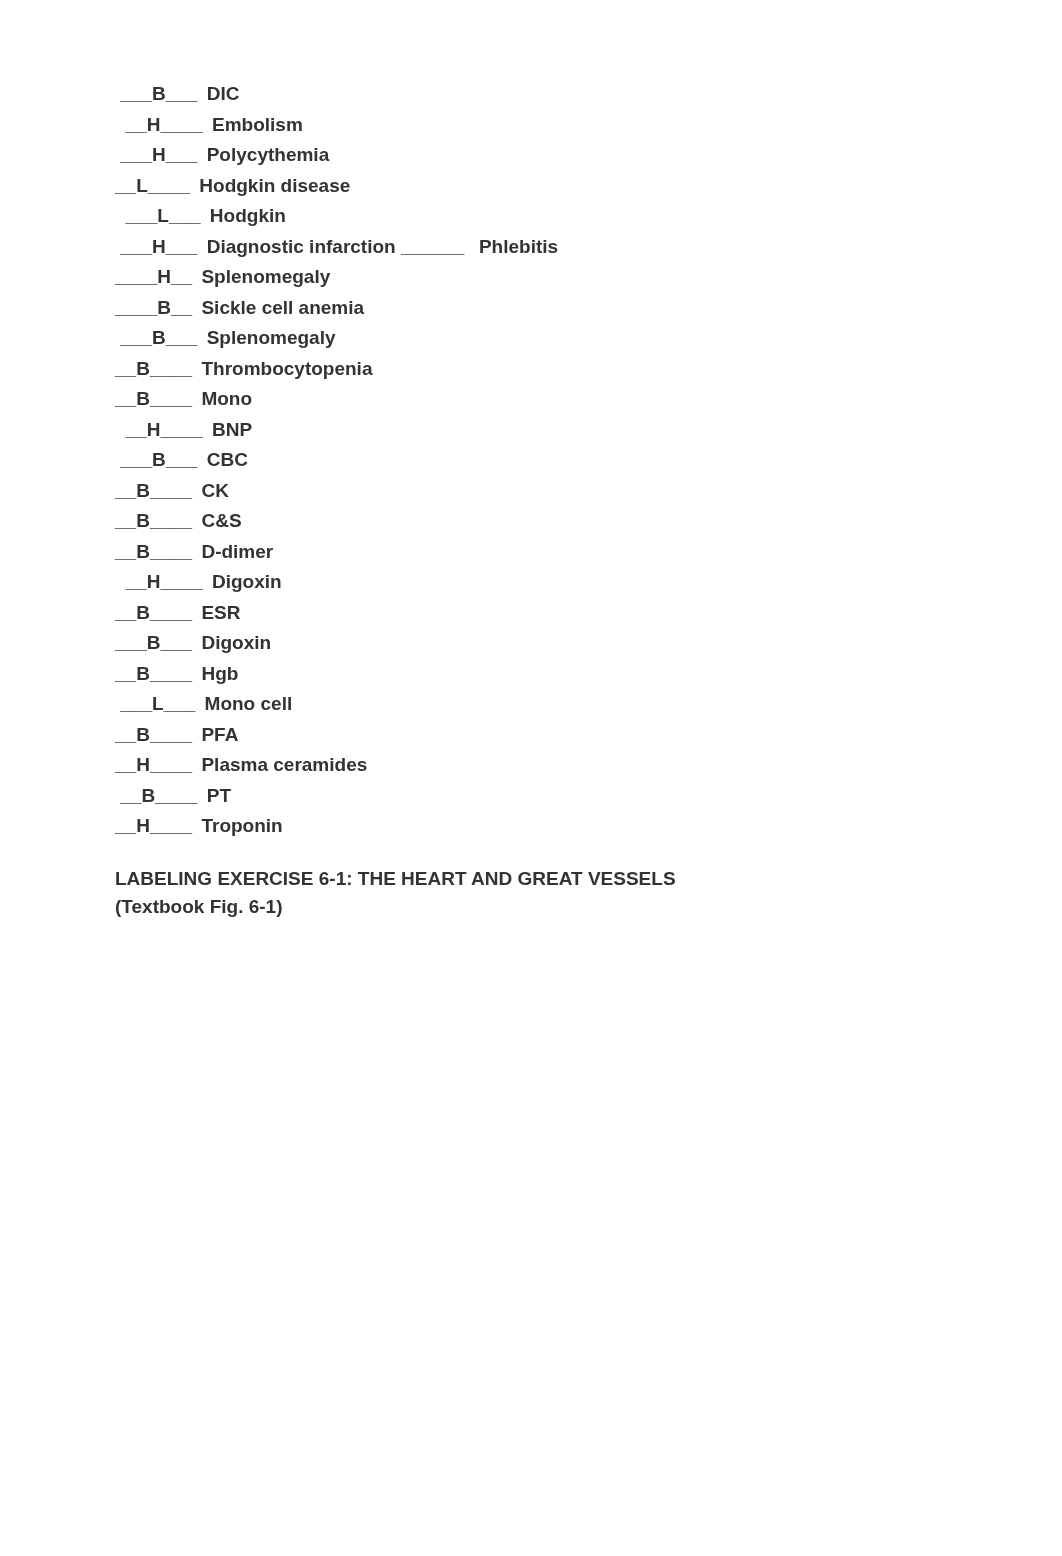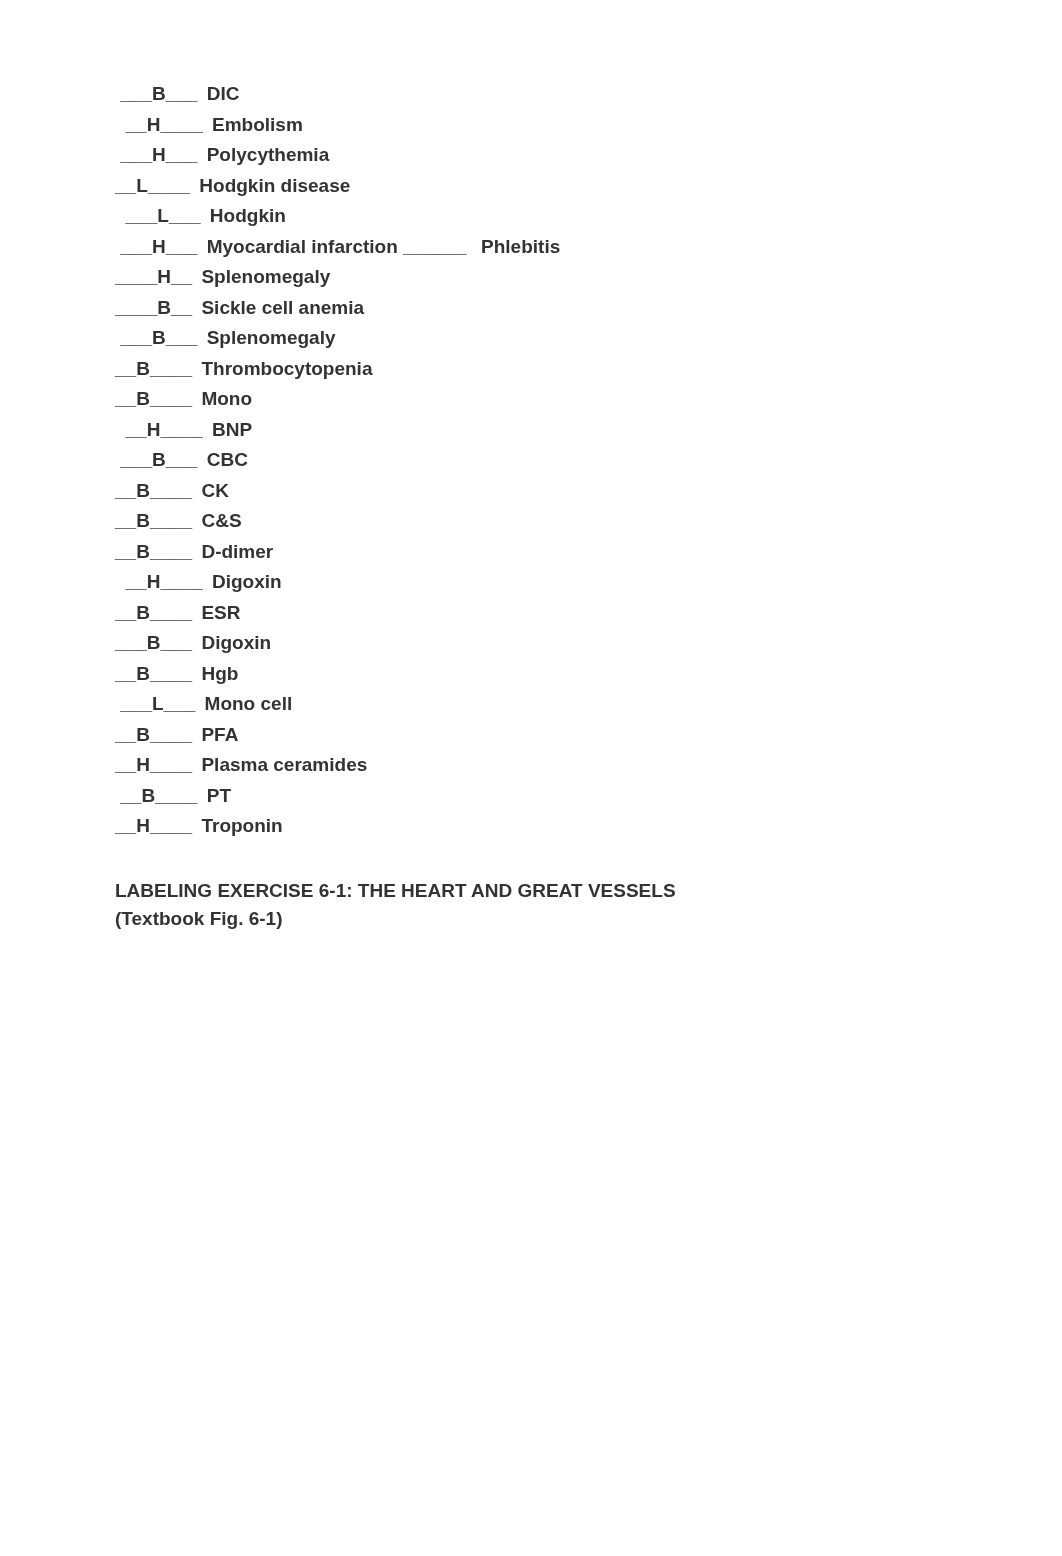--- a/index.html
+++ b/index.html
@@ -35,38 +35,38 @@
     }
     .term {
       display: inline-block;
       margin-left: 4px;
     }
     .section-title {
       margin-top: 28px;
       margin-bottom: 4px;
     }
     .heading-row {
-      margin-top: 36px;
+      margin-top: 24px;
     }
     .blank2 {
       display: inline-block;
     }
   </style>
 </head>
 <body>
 
 <div class="page">
 
   <div id="section1-container">
       <div class="row"><span class="prefix"> ___</span><span class="answer">B</span><span class="suffix">___</span><span class="term"> DIC</span></div>
       <div class="row"><span class="prefix">  __</span><span class="answer">H</span><span class="suffix">____</span><span class="term"> Embolism</span></div>
       <div class="row"><span class="prefix"> ___</span><span class="answer">H</span><span class="suffix">___</span><span class="term"> Polycythemia</span></div>
       <div class="row"><span class="prefix">__</span><span class="answer">L</span><span class="suffix">____</span><span class="term"> Hodgkin disease</span></div>
       <div class="row"><span class="prefix">  ___</span><span class="answer">L</span><span class="suffix">___</span><span class="term"> Hodgkin</span></div>
-      <div class="row"><span class="prefix"> ___</span><span class="answer">H</span><span class="suffix">___</span><span class="term"> Myocardial infarction</span><span class="blank2"> ______ </span><span class="term"> Phlebitis</span></div>
+      <div class="row"><span class="prefix"> ___</span><span class="answer">H</span><span class="suffix">___</span><span class="term"> Diagnostic infarction</span><span class="blank2"> ______ </span><span class="term"> Phlebitis</span></div>
       <div class="row"><span class="prefix">____</span><span class="answer">H</span><span class="suffix">__</span><span class="term"> Splenomegaly</span></div>
       <div class="row"><span class="prefix">____</span><span class="answer">B</span><span class="suffix">__</span><span class="term"> Sickle cell anemia</span></div>
       <div class="row"><span class="prefix"> ___</span><span class="answer">B</span><span class="suffix">___</span><span class="term"> Splenomegaly</span></div>
       <div class="row"><span class="prefix">__</span><span class="answer">B</span><span class="suffix">____</span><span class="term"> Thrombocytopenia</span></div>
     </div>
 
   <div id="section2-container">
       <div class="row"><span class="prefix">__</span><span class="answer">B</span><span class="suffix">____</span><span class="term"> Mono</span></div>
       <div class="row"><span class="prefix">  __</span><span class="answer">H</span><span class="suffix">____</span><span class="term"> BNP</span></div>
       <div class="row"><span class="prefix"> ___</span><span class="answer">B</span><span class="suffix">___</span><span class="term"> CBC</span></div>

